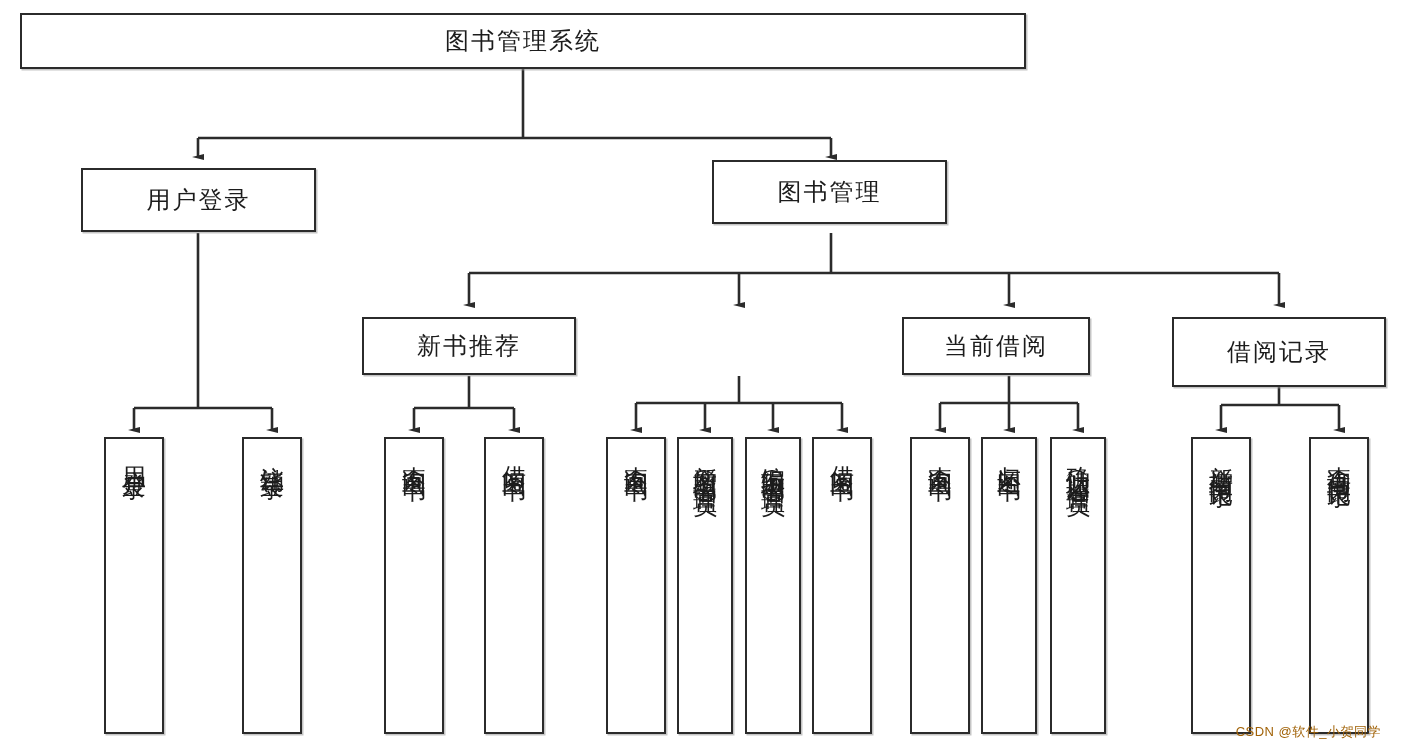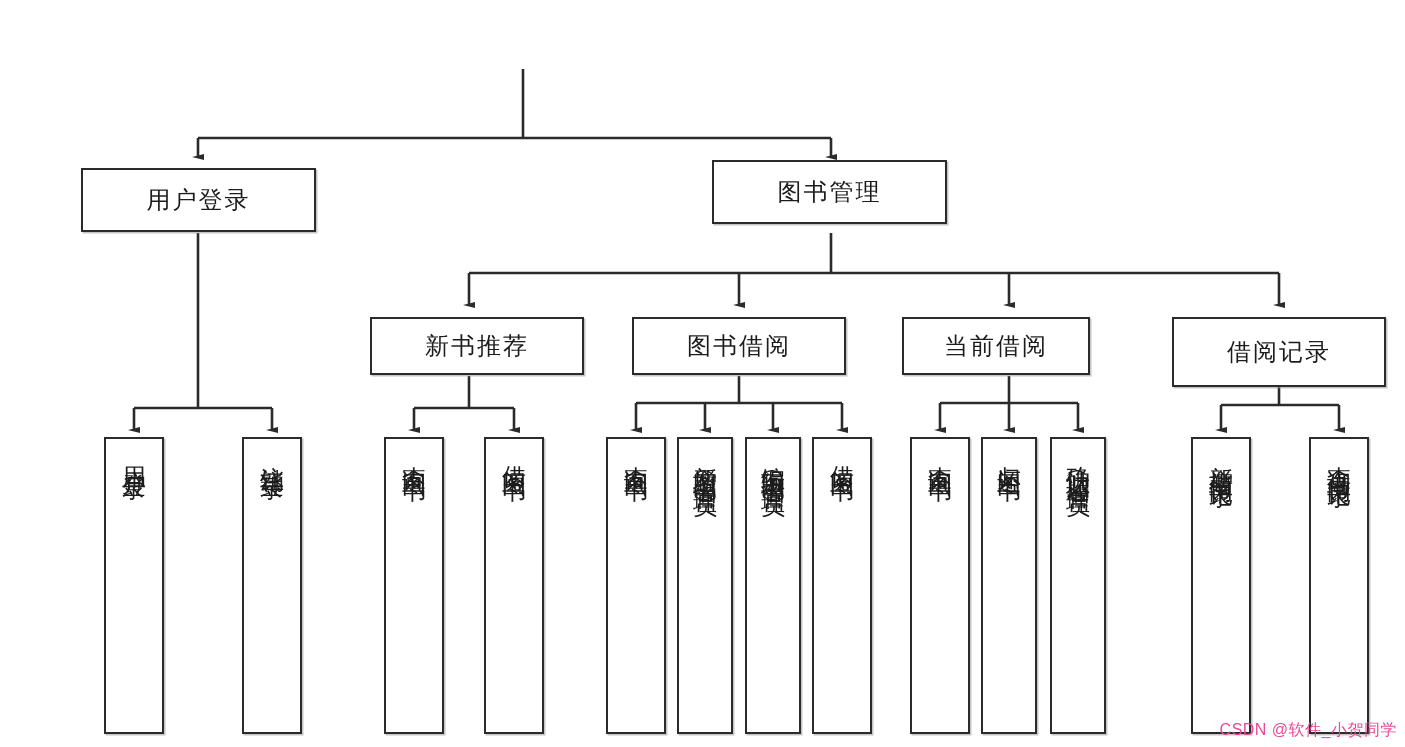--- a/index.html
+++ b/index.html
@@ -57,24 +57,24 @@
     white-space: nowrap;
   }
   .node.root .label,
   .node.level2 .label,
   .node.level3 .label {
     font-size: 24px;
     letter-spacing: 2px;
   }
   #watermark {
     position: absolute;
-    right: 8px;
+    right: 24px;
     bottom: 6px;
-    font-size: 16px;
-    color: #ec4899;
+    font-size: 13px;
+    color: #a16207;
     letter-spacing: 0.5px;
     white-space: nowrap;
     pointer-events: none;
   }
 </style>
 </head>
 <body>
 
 <div id="canvas">
 
@@ -121,33 +121,33 @@
       <path d="M1009,403 L1009,430" marker-end="url(#arrow)"></path>
       <path d="M1078,403 L1078,430" marker-end="url(#arrow)"></path>
 
       <path d="M1279,376 L1279,405"></path>
       <path d="M1221,405 L1339,405"></path>
       <path d="M1221,405 L1221,430" marker-end="url(#arrow)"></path>
       <path d="M1339,405 L1339,430" marker-end="url(#arrow)"></path>
     </g>
   </svg>
 
+  <div class="node root" style="left:20px; top:13px; width:1006px; height:56px;">
+    <span class="label">图书管理系统</span>
+  </div>
 
   <div class="node level2" style="left:81px; top:168px; width:235px; height:64px;">
     <span class="label">用户登录</span>
   </div>
   <div class="node level2" style="left:712px; top:160px; width:235px; height:64px;">
     <span class="label">图书管理</span>
   </div>
 
-  <div class="node level3" style="left:362px; top:317px; width:214px; height:58px;margin-left:8px;">
+  <div class="node level3" style="left:362px; top:317px; width:214px; height:58px;">
     <span class="label">新书推荐</span>
-  </div>
-  <div class="node level3" style="left:632px; top:317px; width:214px; height:58px;">
-    <span class="label">图书借阅</span>
   </div>
   <div class="node level3" style="left:902px; top:317px; width:188px; height:58px;">
     <span class="label">当前借阅</span>
   </div>
   <div class="node level3" style="left:1172px; top:317px; width:214px; height:70px;">
     <span class="label">借阅记录</span>
   </div>
 
   <div class="node vertical" style="left:104px; top:437px; width:60px; height:297px;">
     <span class="label">用户登录</span>

